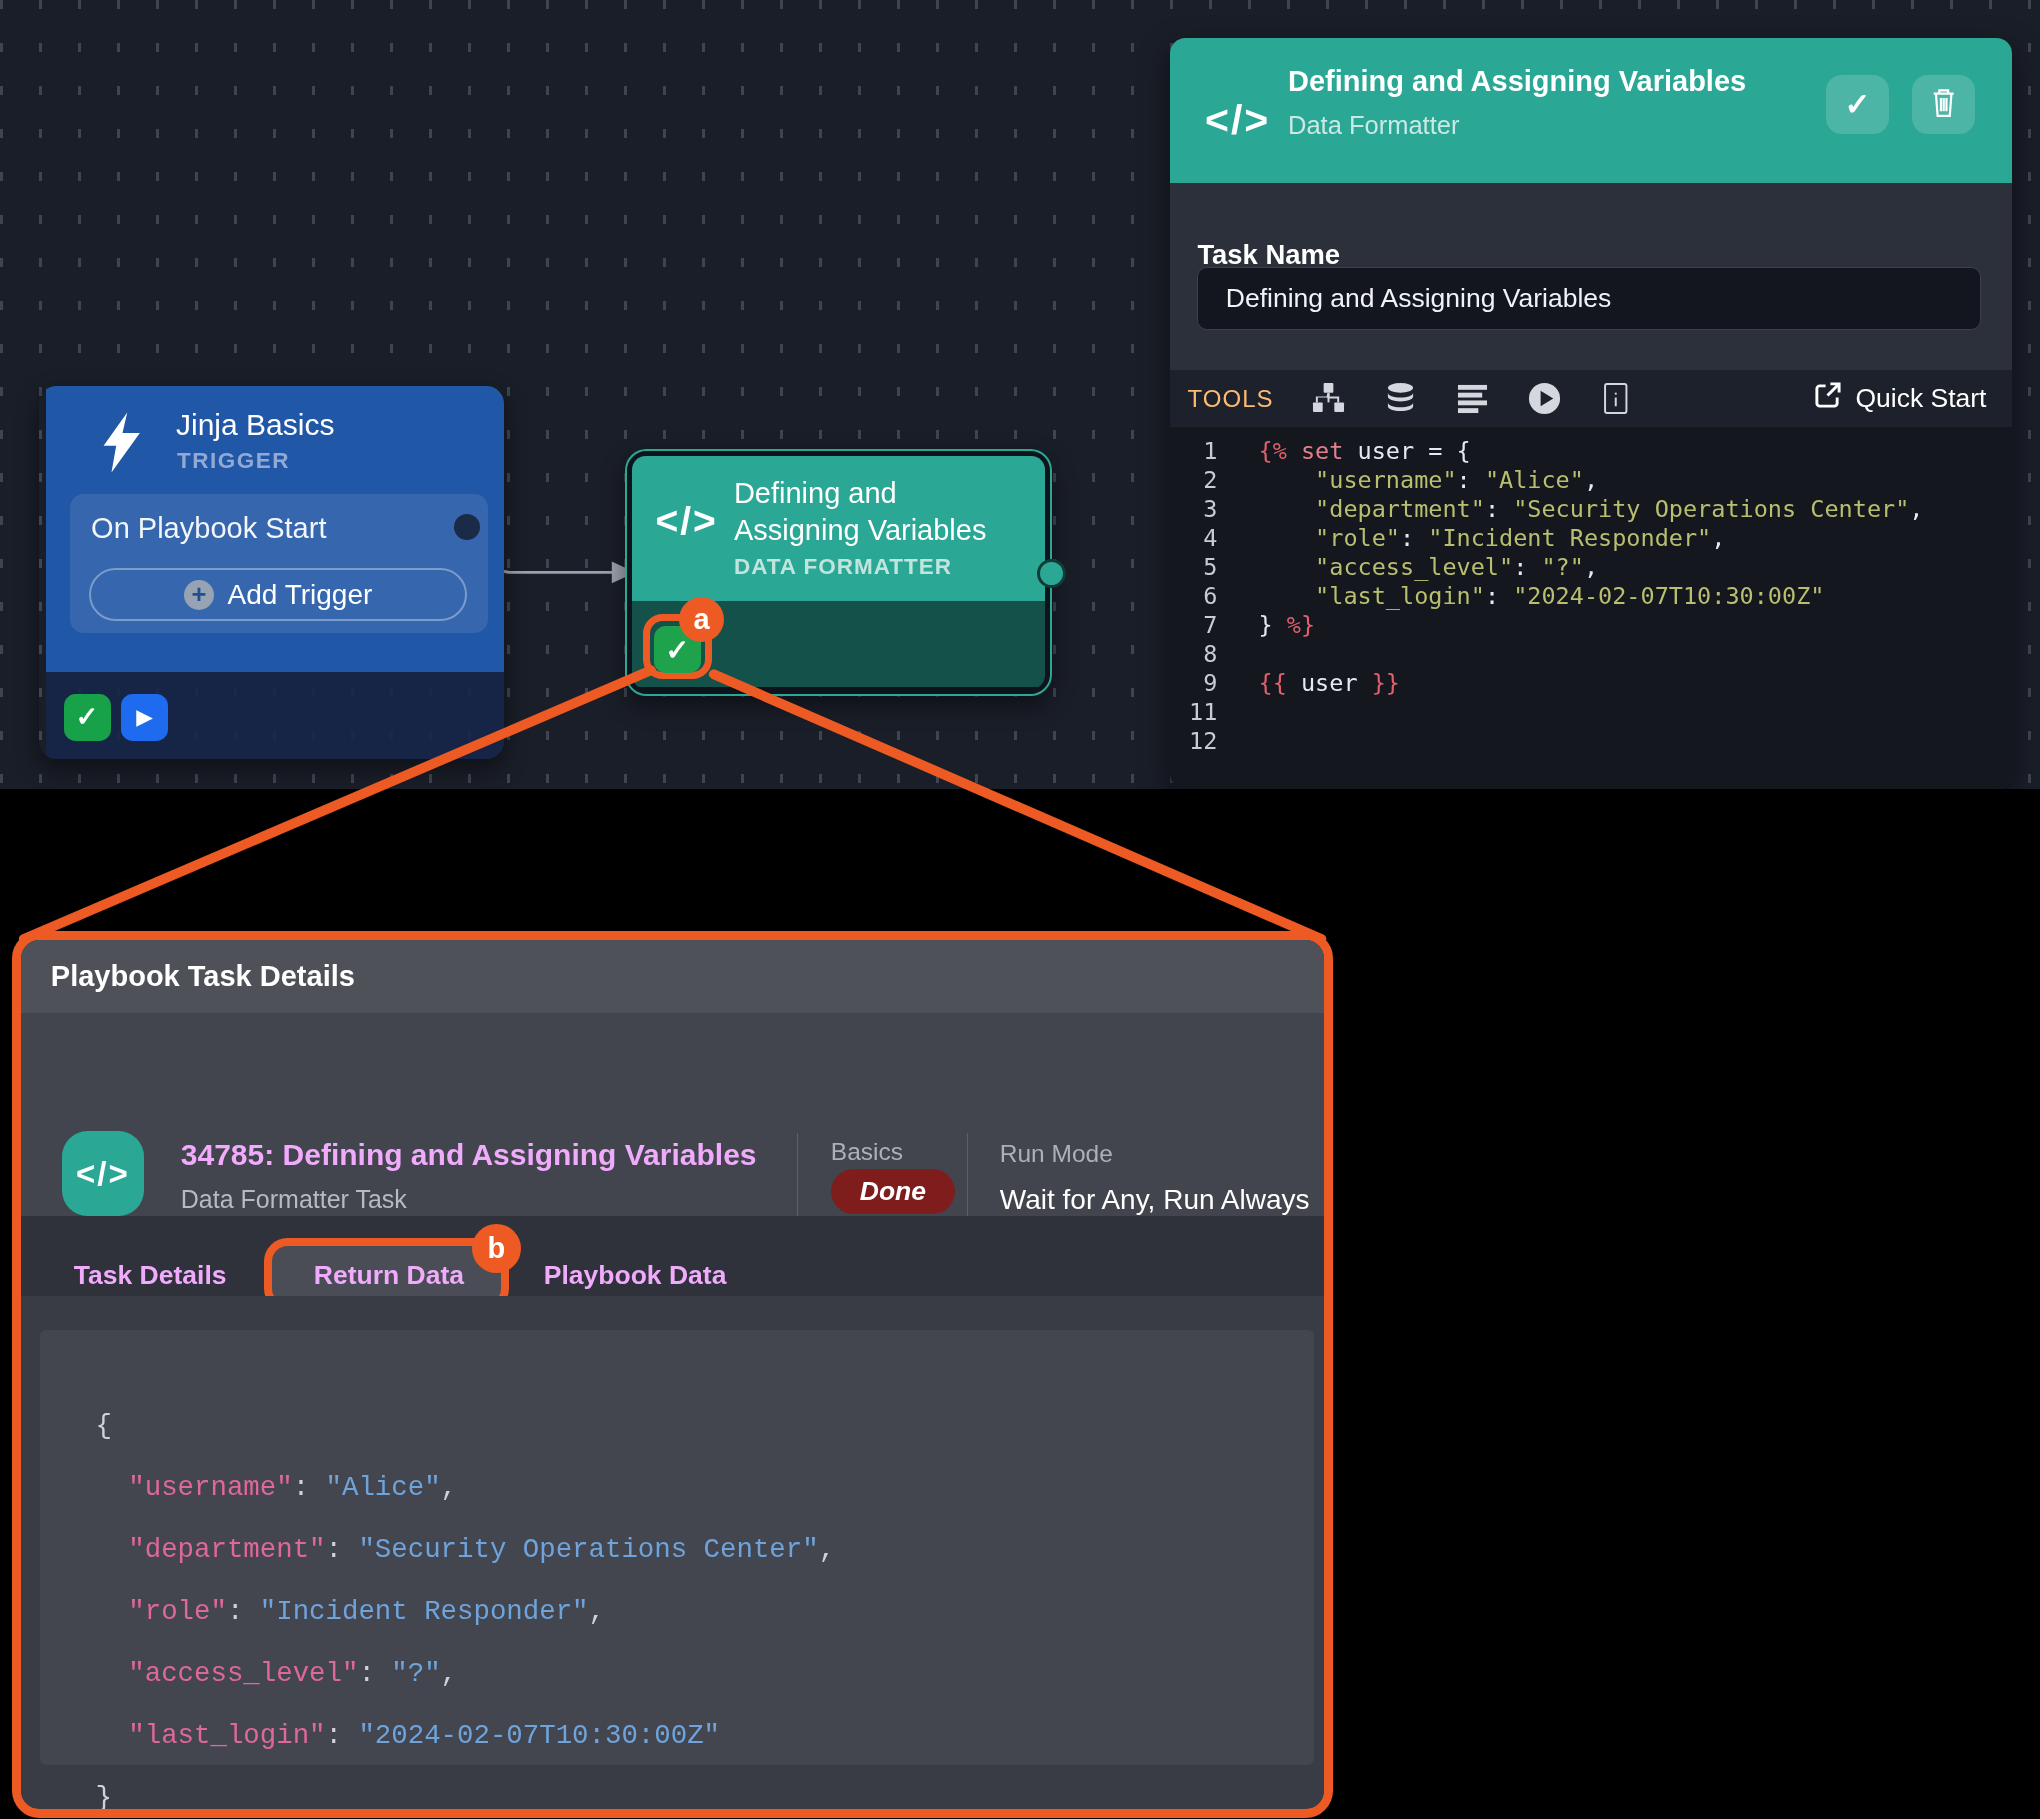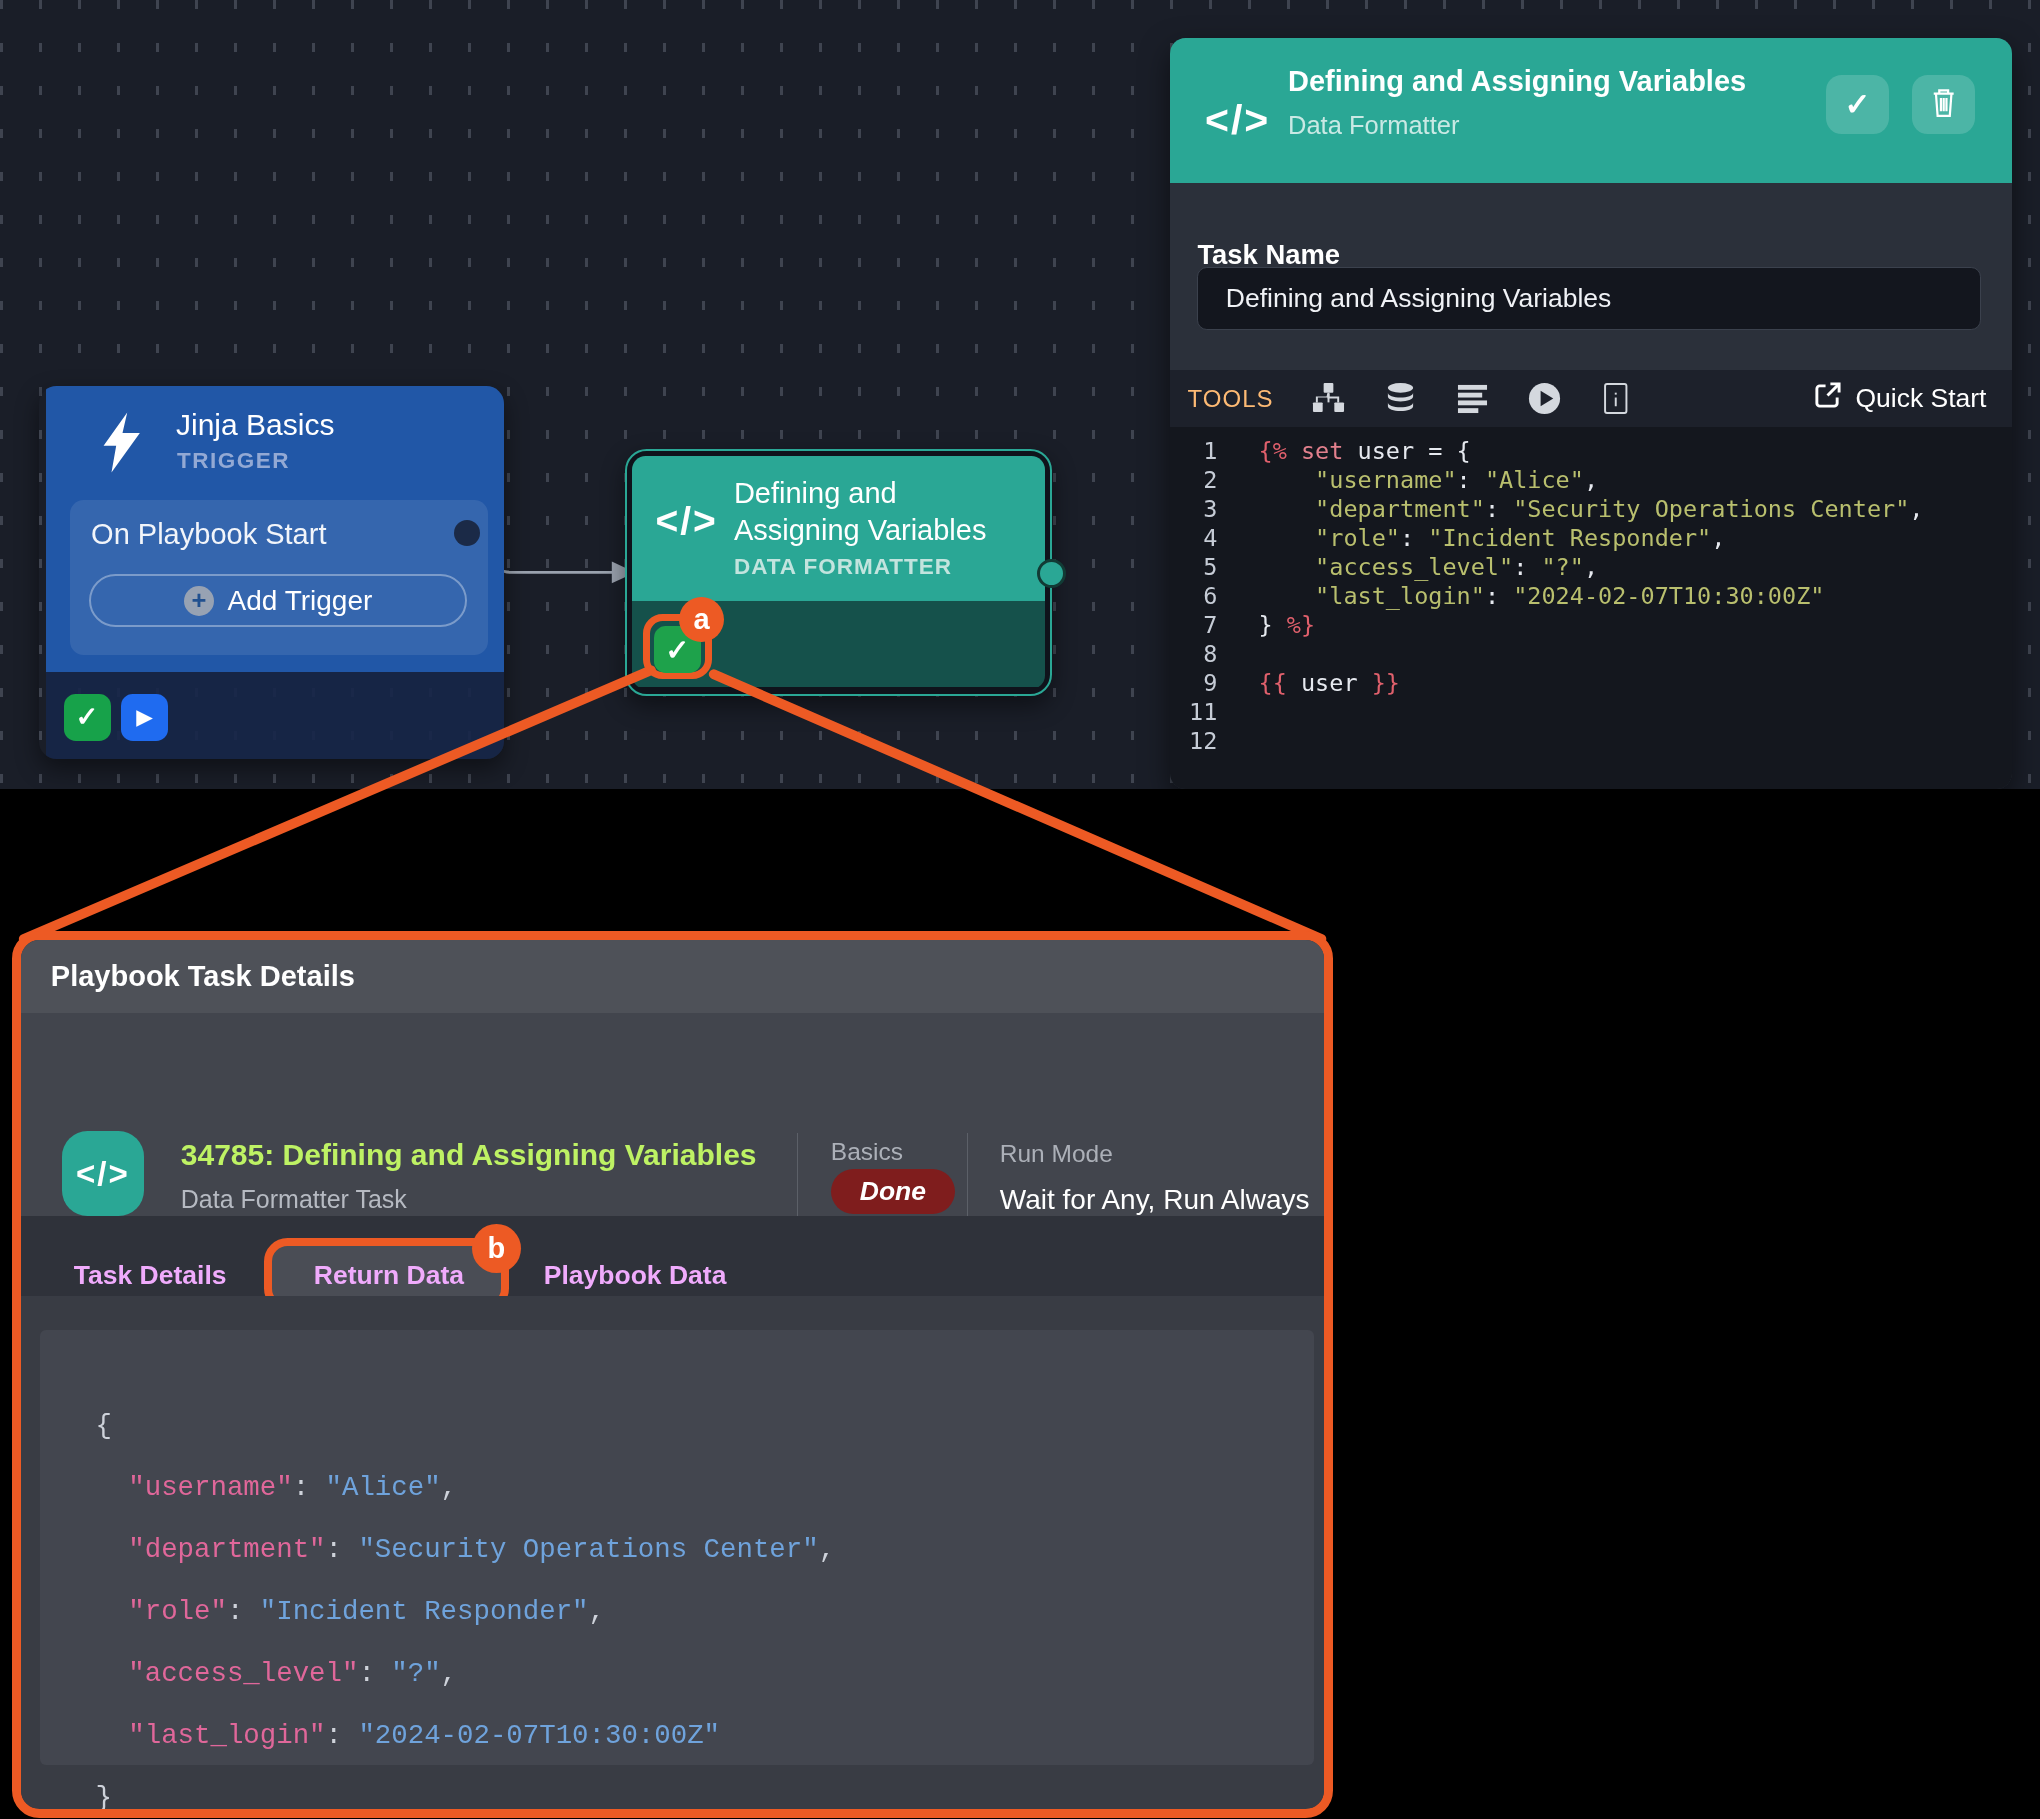--- a/index.html
+++ b/index.html
@@ -21,21 +21,21 @@
   }
   svg.overlay { position:absolute; left:0; top:0; pointer-events:none; }
 
   
   .node-blue { position:absolute; left:39px; top:386px; width:465px; height:373px;
     border-radius:17.6px; overflow:hidden; box-shadow:0 9.8px 23.5px rgba(0,0,0,.45);padding-left:7px; }
   .node-blue .top { position:relative; height:286px; background:#2157a7; }
   .bolt { position:absolute; left:56px; top:25.5px; }
   .nb-title { position:absolute; left:130px; top:21.6px; font-size:30px; color:#fff; }
   .nb-type { position:absolute; left:131px; top:62px; font-size:22.5px; font-weight:bold; letter-spacing:1.5px; color:#93a9d4; }
-  .nb-card { position:absolute; left:23.5px; top:114px; width:418px; height:155px;
+  .nb-card { position:absolute; left:23.5px; top:108px; width:418px; height:139px;
     background:rgba(255,255,255,.09); border-radius:13.7px; }
   .nb-item-label { position:absolute; left:21.6px; top:17.6px; font-size:29px; color:#f2f5fa; }
   .nb-out-dot { position:absolute; left:384px; top:19.6px; width:26.5px; height:26.5px; border-radius:50%; background:#1b2a47; }
   .add-trigger { position:absolute; left:19.6px; top:74px; width:378px; height:53px;
     border:2px solid rgba(255,255,255,.35); border-radius:26.5px;
     display:flex; align-items:center; justify-content:center; gap:13.7px; color:#fff; font-size:28px; cursor:pointer;}
   .plus-circ { width:30px; height:30px; border-radius:50%; background:#97a2b3; color:#21508f;
     font-size:25.5px; font-weight:bold; display:flex; align-items:center; justify-content:center; line-height:1;}
   .node-blue .footer { position:relative; height:87px; background:rgba(22,38,72,.9); }
   .sq-btn { position:absolute; top:21.6px; width:47px; height:47px; border-radius:11.8px;
@@ -96,21 +96,21 @@
 
   
   .modal { position:absolute; left:11.8px; top:931px; width:1321px; height:887px;
     border:9.8px solid #ed5a24; border-radius:27.4px; background:#393c44; overflow:hidden; z-index:9; }
   .m-head { position:relative; height:73px; background:#4e5158; }
   .m-title { position:absolute; left:30px; top:0; height:73px; line-height:73px; font-size:29px; font-weight:bold; color:#fff; }
   .m-summary { position:relative; height:203px; background:#42454d; }
   .m-icon { position:absolute; left:41px; top:118px; width:82px; height:85px; border-radius:25.5px;
     background:#2aa795; color:#fff; font-size:33px; font-weight:bold; letter-spacing:2px;
     display:flex; align-items:center; justify-content:center; }
-  .m-task-title { position:absolute; left:160px; top:125px; font-size:30px; font-weight:bold; color:#bef264; }
+  .m-task-title { position:absolute; left:160px; top:125px; font-size:30px; font-weight:bold; color:#f0abfc; }
   .m-task-sub { position:absolute; left:160px; top:172px; font-size:25px; color:#b6bac2; }
   .m-div { position:absolute; top:120px; width:1px; height:93px; background:#5c6068; }
   .m-div1 { left:776px; } .m-div2 { left:946px; }
   .m-small { position:absolute; font-size:24.5px; color:#acb0b8; }
   .status-label { left:810px; top:125px; } .runmode-label { left:979px; top:127px; }
   .done-pill { position:absolute; left:810px; top:156px; height:45px; padding:0 29px; border-radius:22.5px;
     background:#7f1d1d; color:#fff; font-size:26.5px; font-weight:bold; display:flex; align-items:center;font-style:italic; }
   .runmode-value { position:absolute; left:979px; top:171px; font-size:28px; color:#fff; }
   .m-tabs { position:relative; height:80px; background:#2f323a; }
   .tab { position:absolute; font-size:26.5px; font-weight:bold; color:#f0abfc; cursor:pointer; }

